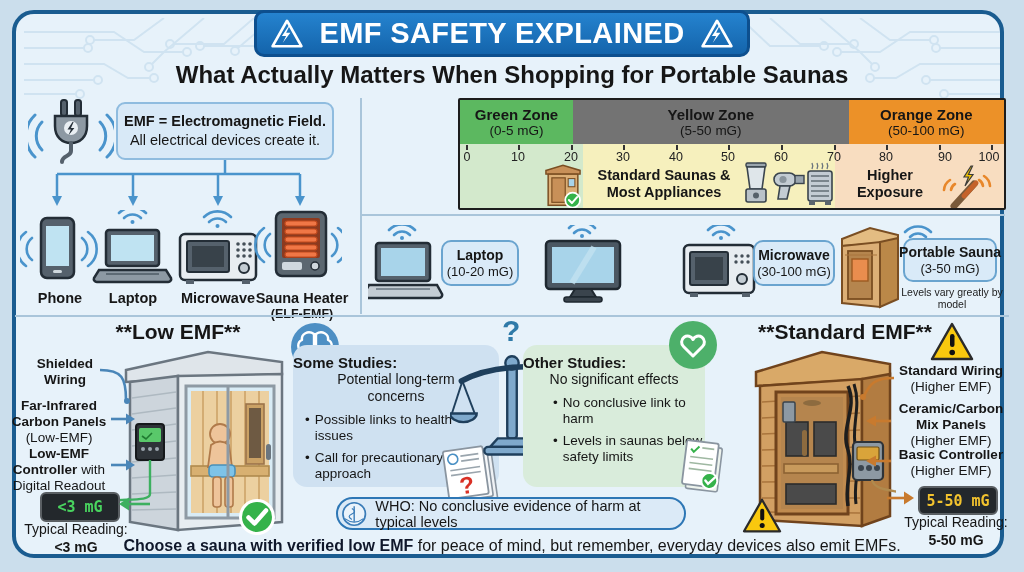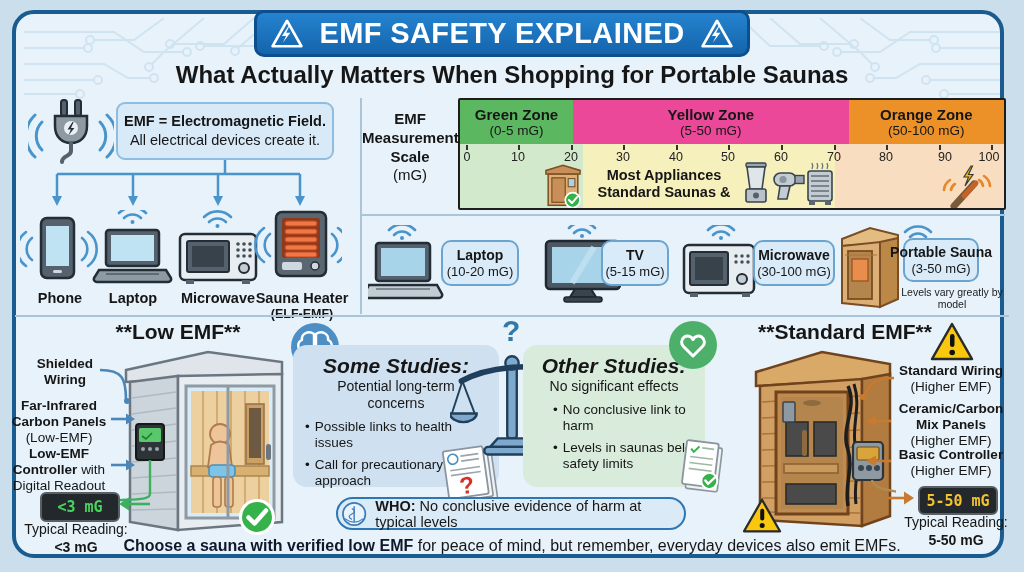--- a/index.html
+++ b/index.html
@@ -50,31 +50,31 @@
   .readout{background:#23282c;border:2px solid #5a5f63;border-radius:6px;display:flex;align-items:center;
            justify-content:center;font-family:"DejaVu Sans Mono",monospace;font-weight:700;font-size:15px;}
   .ro-green{color:#49d45f;}
   .ro-amber{color:#f2c32e;}
   .typical{width:120px;text-align:center;font-size:14px;line-height:1.25;}
   .typical .tv{font-weight:700;}
   
   .card{border-radius:14px;box-sizing:border-box;padding-top:9px;}
   .card-blue{background:#cfe1f1;}
   .card-green{background:#d9ecdb;}
-  .card h4{margin:0;text-align:center;font-size:21px;font-style:italic;}
+  .card h4{margin:0;font-size:15px;}
   .card .sub{text-align:center;font-size:14px;line-height:1.2;}
   .bullets{margin-top:7px;padding:0 10px 0 12px;}
   .bullet{display:flex;font-size:13.5px;line-height:1.2;margin-bottom:6px;}
   .bullet .dot{margin-right:5px;}
   .qmark{font-size:30px;font-weight:700;color:#2f7aa8;}
   
   .who{left:336px;top:497px;width:350px;height:33px;background:#dbeaf7;border:2.5px solid #2e77b5;
        border-radius:18px;box-sizing:border-box;display:flex;align-items:center;gap:8px;padding-left:3px;}
   .who-text{font-size:14.5px;}
-  .who-text .b{font-weight:700;}
+  .who-text .b{font-weight:400;}
   
   .footer{left:0;top:537px;width:1024px;text-align:center;font-size:16px;}
   .footer .hl{color:#0f172a;font-weight:700;}
   svg{display:block;}
 </style>
 </head>
 <body>
 
 <div class="stage">
 
@@ -260,34 +260,28 @@
   </div>
   <div class="abs dev-label" style="left:254px;top:290px;">
     <div>Sauna Heater</div>
     <div class="dev-sub">(ELF-EMF)</div>
   </div>
 
   <div class="abs vdiv" style="left:360px;top:98px;height:216px;"></div>
   <div class="abs hdiv" style="left:361px;top:214px;width:644px;"></div>
   <div class="abs hdiv" style="left:15px;top:315px;width:994px;"></div>
 
-  <div class="abs scale-label">
-    <div>EMF</div>
-    <div>Measurement</div>
-    <div>Scale</div>
-    <div class="n">(mG)</div>
-  </div>
 
   <div class="abs scale-box">
     <div class="zones">
       <div class="zone" style="width:123px;background:#5cb860;">
         <div class="zn">Green Zone</div>
         <div class="zr">(0-5 mG)</div>
       </div>
-      <div class="zone" style="width:300px;background:#ec4899;">
+      <div class="zone" style="width:300px;background:#737373;">
         <div class="zn">Yellow Zone</div>
         <div class="zr">(5-50 mG)</div>
       </div>
       <div class="zone" style="width:169px;background:#ec9128;">
         <div class="zn">Orange Zone</div>
         <div class="zr">(50-100 mG)</div>
       </div>
     </div>
     <div class="pale">
       <div style="width:123px;background:#d3e9cc;"></div>
@@ -319,22 +313,22 @@
 
     <svg style="position:absolute;left:84px;top:63px;" width="38" height="46" viewBox="0 0 50 62">
       <polygon points="2,10 25,3 48,10 48,15 2,15" fill="#c89058" stroke="#7a4e22" stroke-width="2"></polygon>
       <rect x="5" y="15" width="40" height="42" fill="#dcaf76" stroke="#7a4e22" stroke-width="2"></rect>
       <rect x="10" y="20" width="18" height="33" fill="#c89058" stroke="#7a4e22" stroke-width="1.6"></rect>
       <rect x="32" y="21" width="9" height="11" fill="#a8d4ea" stroke="#7a4e22" stroke-width="1.4"></rect>
       <circle cx="38" cy="50" r="10" fill="#35b24a" stroke="#fff" stroke-width="2.4"></circle>
       <path d="M33 50 l4 4 l7 -8" stroke="#fff" stroke-width="2.8" fill="none" stroke-linecap="round" stroke-linejoin="round"></path>
     </svg>
     <div class="zdesc" style="left:128px;width:152px;">
+      <div>Standard Saunas &amp;</div>
       <div>Most Appliances</div>
-      <div>Standard Saunas &amp;</div>
     </div>
     <svg style="position:absolute;left:280px;top:61px;" width="94" height="50" viewBox="0 0 94 50">
       <g>
         <rect x="6" y="2" width="20" height="4" rx="1.5" fill="#9aa5ad" stroke="#3a444d" stroke-width="1.4"></rect>
         <polygon points="7,6 25,6 22,28 10,28" fill="#dfe6ea" stroke="#3a444d" stroke-width="1.6"></polygon>
         <rect x="6" y="28" width="20" height="13" rx="2" fill="#b9c2c9" stroke="#3a444d" stroke-width="1.6"></rect>
         <circle cx="16" cy="34.5" r="3" fill="#556069"></circle>
       </g>
       <g>
         <rect x="34" y="12" width="22" height="13" rx="6.5" fill="#c3ccd3" stroke="#3a444d" stroke-width="1.6"></rect>
@@ -354,20 +348,24 @@
           <path d="M71 15 h18"></path>
             <path d="M71 20 h18"></path>
             <path d="M71 25 h18"></path>
             <path d="M71 30 h18"></path>
             <path d="M71 35 h18"></path>
         </g>
         <rect x="69" y="40" width="6" height="4" fill="#5b666e"></rect>
           <rect x="85" y="40" width="6" height="4" fill="#5b666e"></rect>
       </g>
     </svg>
+    <div class="zdesc" style="left:384px;width:92px;">
+      <div>Higher</div>
+      <div>Exposure</div>
+    </div>
     <svg style="position:absolute;left:478px;top:64px;" width="56" height="46" viewBox="0 0 56 46">
       <g stroke="#e8872a" stroke-width="2.6" fill="none" stroke-linecap="round">
         <path d="M12 16 a13 13 0 0 0 -6 10"></path>
           <path d="M17 20 a8 8 0 0 0 -4 6"></path>
         <path d="M46 12 a13 13 0 0 1 6 10"></path>
           <path d="M41 16 a8 8 0 0 1 4 6"></path>
       </g>
       <path d="M16 42 L36 20" stroke="#7a5a3a" stroke-width="7" stroke-linecap="round"></path>
       <path d="M26 32 L38 19" stroke="#c4622a" stroke-width="5" stroke-linecap="round"></path>
       <path d="M33 2 l-7 11 h4.5 l-3.5 9 8 -11.5 h-4.5 l4 -8.5 z" fill="#f5c400" stroke="#3a3a3a" stroke-width="1.2"></path>
@@ -431,29 +429,25 @@
       <rect x="480" y="26" width="24" height="48" fill="#b5854e" stroke="#7a4e22" stroke-width="1.8"></rect>
       <rect x="484" y="34" width="16" height="22" fill="#e98d4e" stroke="#9c5a22" stroke-width="1.4"></rect>
       <path d="M477 30 h32 M477 42 h0" stroke="#a9743c" stroke-width="1"></path>
     </g>
   </svg>
 
   <div class="abs badge" style="left:441px;top:240px;width:78px;height:46px;">
     <div class="bn">Laptop</div>
     <div class="bv">(10-20 mG)</div>
   </div>
-  <div class="abs badge" style="left:601px;top:240px;width:68px;height:46px;">
-    <div class="bn">TV</div>
-    <div class="bv">(5-15 mG)</div>
-  </div>
   <div class="abs badge" style="left:753px;top:240px;width:82px;height:46px;">
     <div class="bn">Microwave</div>
     <div class="bv">(30-100 mG)</div>
   </div>
-  <div class="abs badge" style="left:903px;top:238px;width:76px;height:44px;">
+  <div class="abs badge" style="left:903px;top:238px;width:94px;height:44px;">
     <div class="bn">Portable Sauna</div>
     <div class="bv">(3-50 mG)</div>
   </div>
   <div class="abs note" style="left:898px;top:286px;width:108px;">Levels vary greatly by model</div>
 
   <div class="abs sec-title" style="left:78px;top:320px;width:200px;">**Low EMF**</div>
 
   <svg class="abs" style="left:118px;top:346px;" width="172" height="188" viewBox="0 0 172 188">
     <polygon points="8,24 90,6 164,16 164,28 8,36" fill="#dfe5ea" stroke="#6b7680" stroke-width="2.5"></polygon>
     <polygon points="12,36 60,30 60,184 12,176" fill="#cdd5dc" stroke="#6b7680" stroke-width="2.5"></polygon>

